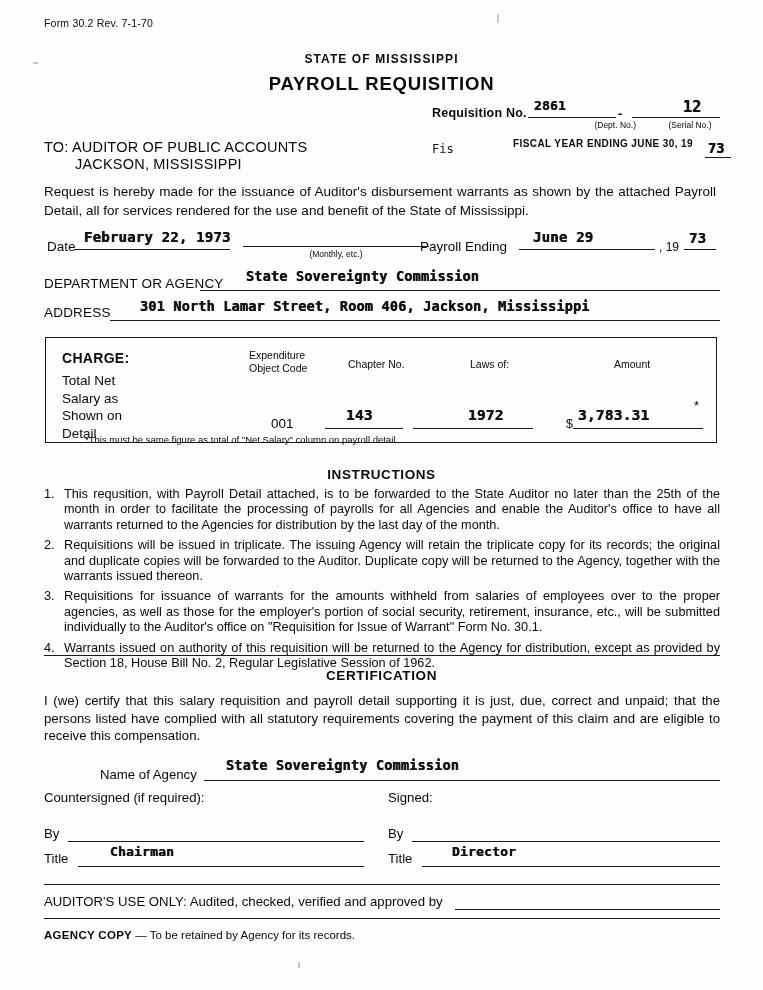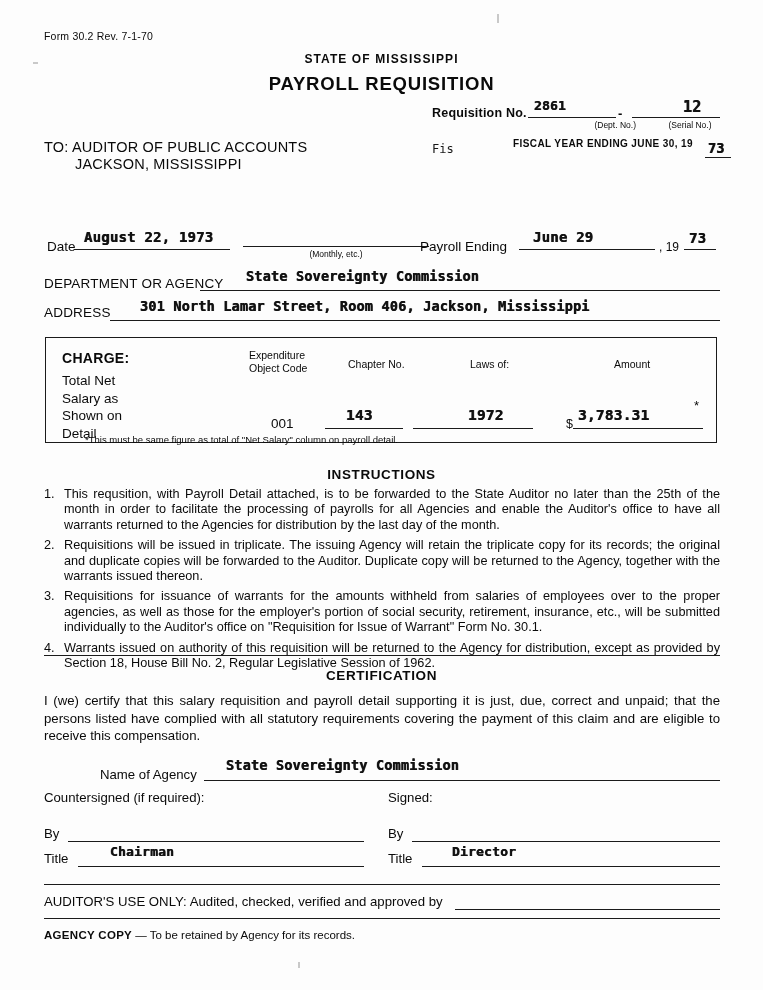--- a/index.html
+++ b/index.html
@@ -39,21 +39,21 @@
     font-family: "DejaVu Sans Mono", monospace;
     font-weight: bold;
     color: #111;
     letter-spacing: 0.2px;
     white-space: nowrap;
     text-shadow: 0.4px 0 0 rgba(0,0,0,0.65), -0.4px 0 0 rgba(0,0,0,0.35), 0 0.4px 0 rgba(0,0,0,0.4);
   }
 
   
   #form-code {
-    left: 44px; top: 30px;
+    left: 44px; top: 17px;
     font-size: 10.5px;
     letter-spacing: 0.2px;
   }
   #state-line {
     left: 0; right: 0; top: 52px;
     font-size: 12px;
     font-weight: bold;
     letter-spacing: 1.1px;
   }
   #doc-title {
@@ -237,23 +237,24 @@
   <div class="rule" style="left:632px; top:117px; width:88px;"></div>
   <div class="abs" id="req-serial-sub">(Serial No.)</div>
 
   <div class="abs" id="to-line1">TO: AUDITOR OF PUBLIC ACCOUNTS</div>
   <div class="abs" id="to-line2">JACKSON, MISSISSIPPI</div>
   <div class="abs" id="fis-artifact">Fis</div>
   <div class="abs" id="fiscal-year">FISCAL YEAR ENDING JUNE 30, 19</div>
   <div class="typed" style="left:708px; top:140px; font-size:13.5px;">73</div>
   <div class="rule thin" style="left:705px; top:157px; width:26px;"></div>
 
+  <div class="abs" id="request-p">Request is hereby made for the issuance of Auditor's disbursement warrants as shown by the attached Payroll Detail, all for services rendered for the use and benefit of the State of Mississippi.</div>
 
   <div class="abs" id="date-label">Date</div>
-  <div class="typed" style="left:84px; top:229px; font-size:14px;">August 22, 1973</div>
+  <div class="typed" style="left:84px; top:229px; font-size:14px;">February 22, 1973</div>
   <div class="rule thin" style="left:74px; top:249px; width:156px;"></div>
   <div class="rule thin" style="left:243px; top:246px; width:186px;"></div>
   <div class="abs" id="monthly-sub">(Monthly, etc.)</div>
   <div class="abs" id="payroll-end-label">Payroll Ending</div>
   <div class="typed" style="left:533px; top:229px; font-size:14px;">June 29</div>
   <div class="rule thin" style="left:519px; top:249px; width:136px;"></div>
   <div class="abs" id="year19-label">, 19</div>
   <div class="typed" style="left:689px; top:230px; font-size:14px;">73</div>
   <div class="rule thin" style="left:684px; top:249px; width:32px;"></div>
 

